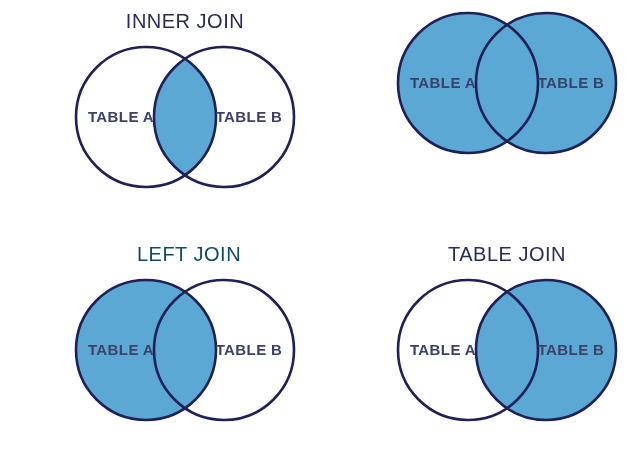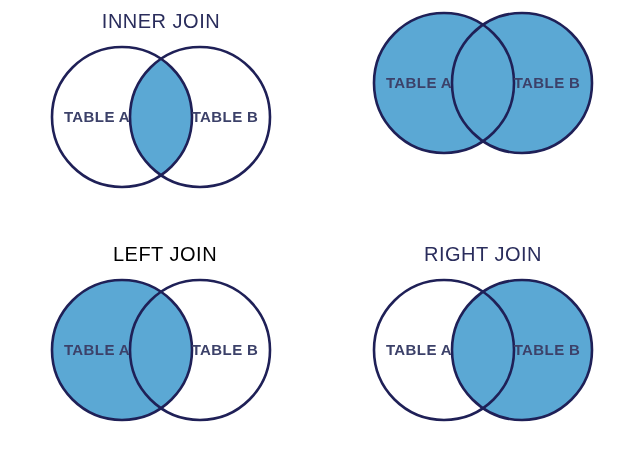--- a/index.html
+++ b/index.html
@@ -12,20 +12,21 @@
     background: #ffffff;
     font-family: "Liberation Sans", sans-serif;
     overflow: hidden;
   }
   .grid {
     width: 528px;
     height: 466px;
     display: grid;
     grid-template-columns: 322px 322px;
     grid-template-rows: 233px 233px;
+    padding-left: 24px;
   }
   .cell {
     position: relative;
     display: flex;
     flex-direction: column;
     align-items: center;
   }
   .diagram-title {
     margin-top: 8px;
     font-size: 20px;
@@ -94,21 +95,21 @@
         </g>
         <circle cx="81" cy="76" r="70" fill="none" stroke="#1f2057" stroke-width="2.6"></circle>
         <circle cx="159" cy="76" r="70" fill="none" stroke="#1f2057" stroke-width="2.6"></circle>
         <text class="venn-label" x="56" y="81" text-anchor="middle" fill="#3c4169">TABLE A</text>
         <text class="venn-label" x="184" y="81" text-anchor="middle" fill="#3c4169">TABLE B</text>
       </svg>
     </div>
   </div>
 
   <div class="cell">
-    <div class="diagram-title" style="color: #000000; margin-left: 8px;">LEFT JOIN</div>
+    <div class="diagram-title" style="color: #0c4a6e; margin-left: 8px;">LEFT JOIN</div>
     <div class="venn-wrap">
       <svg class="venn" width="240" height="152" viewBox="0 0 240 152">
         <defs>
           <clipPath id="clipL2">
               <circle cx="81" cy="76" r="70"></circle>
             </clipPath>
         </defs>
         <circle cx="81" cy="76" r="70" fill="#5ba8d4"></circle>
         <circle cx="159" cy="76" r="70" fill="#ffffff"></circle>
         <g clip-path="url(#clipL2)">
@@ -116,21 +117,21 @@
         </g>
         <circle cx="81" cy="76" r="70" fill="none" stroke="#1f2057" stroke-width="2.6"></circle>
         <circle cx="159" cy="76" r="70" fill="none" stroke="#1f2057" stroke-width="2.6"></circle>
         <text class="venn-label" x="56" y="81" text-anchor="middle" fill="#3c4169">TABLE A</text>
         <text class="venn-label" x="184" y="81" text-anchor="middle" fill="#3c4169">TABLE B</text>
       </svg>
     </div>
   </div>
 
   <div class="cell">
-    <div class="diagram-title" style="color: rgb(42, 45, 92);">RIGHT JOIN</div>
+    <div class="diagram-title" style="color: rgb(42, 45, 92);">TABLE JOIN</div>
     <div class="venn-wrap">
       <svg class="venn" width="240" height="152" viewBox="0 0 240 152">
         <defs>
           <clipPath id="clipL3">
               <circle cx="81" cy="76" r="70"></circle>
             </clipPath>
         </defs>
         <circle cx="81" cy="76" r="70" fill="#ffffff"></circle>
         <circle cx="159" cy="76" r="70" fill="#5ba8d4"></circle>
         <g clip-path="url(#clipL3)">

